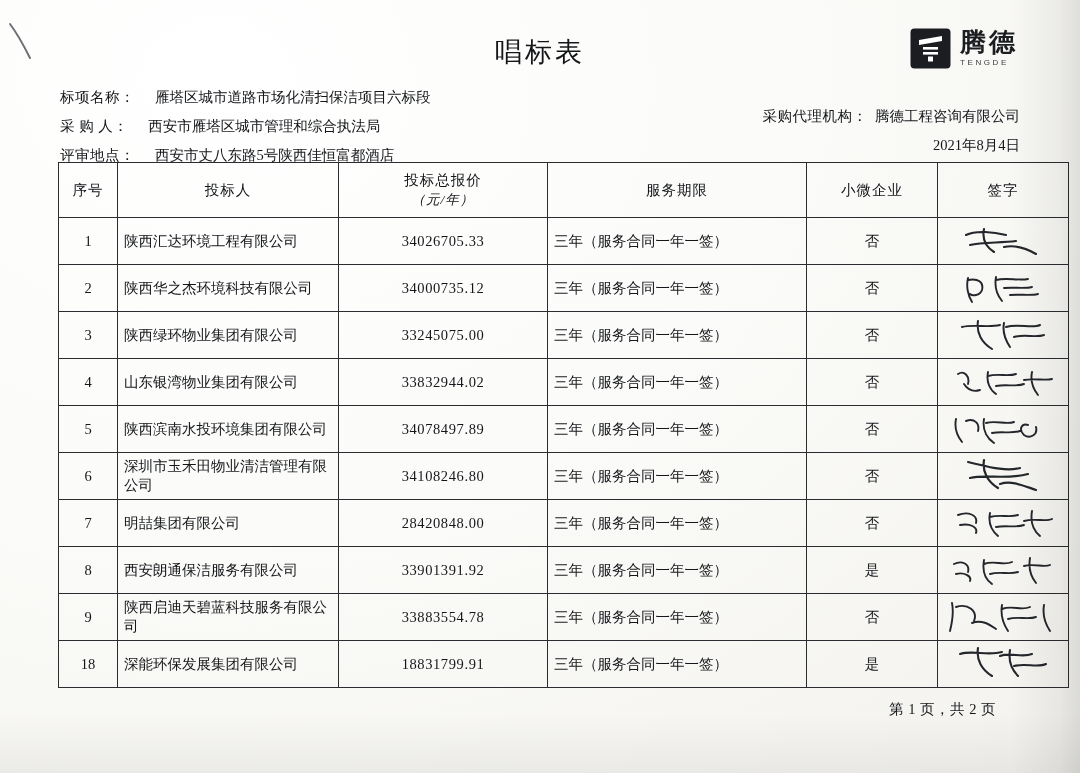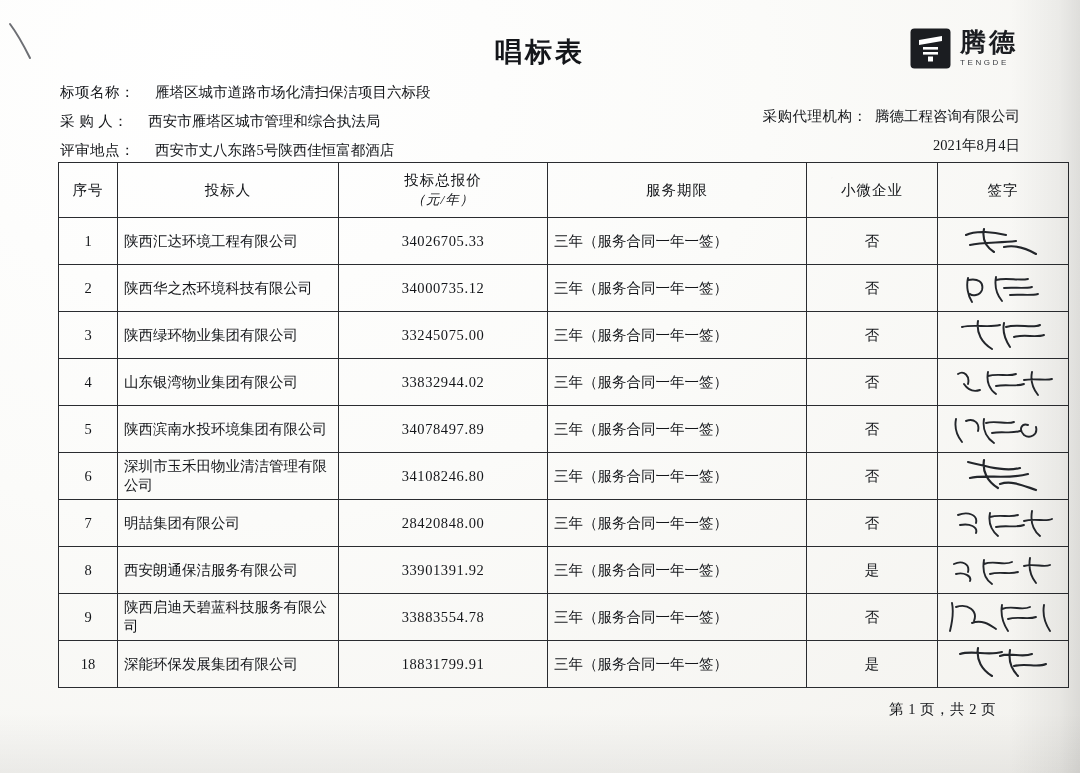--- a/index.html
+++ b/index.html
@@ -53,21 +53,21 @@
   }
 
   
   .title {
     position: absolute;
     left: 0;
     top: 34px;
     width: 1080px;
     text-align: center;
     font-size: 27px;
-    font-weight: bold;
+    font-weight: normal;
     letter-spacing: 3px;
     font-family: "Liberation Serif", "DejaVu Serif", serif;
   }
 
   
   .logo {
     position: absolute;
     right: 62px;
     top: 28px;
     display: flex;
@@ -104,21 +104,21 @@
     position: absolute;
     left: 60px;
     top: 78px;
     width: 960px;
     font-size: 14.5px;
   }
   .meta-row {
     position: relative;
     height: 29px;
     display: flex;
-    align-items: center;
+    align-items: flex-end;
   }
   .meta-label {
     white-space: nowrap;
     letter-spacing: 0.5px;
   }
   .meta-value {
     margin-left: 20px;
     white-space: nowrap;
   }
   .meta-right {

